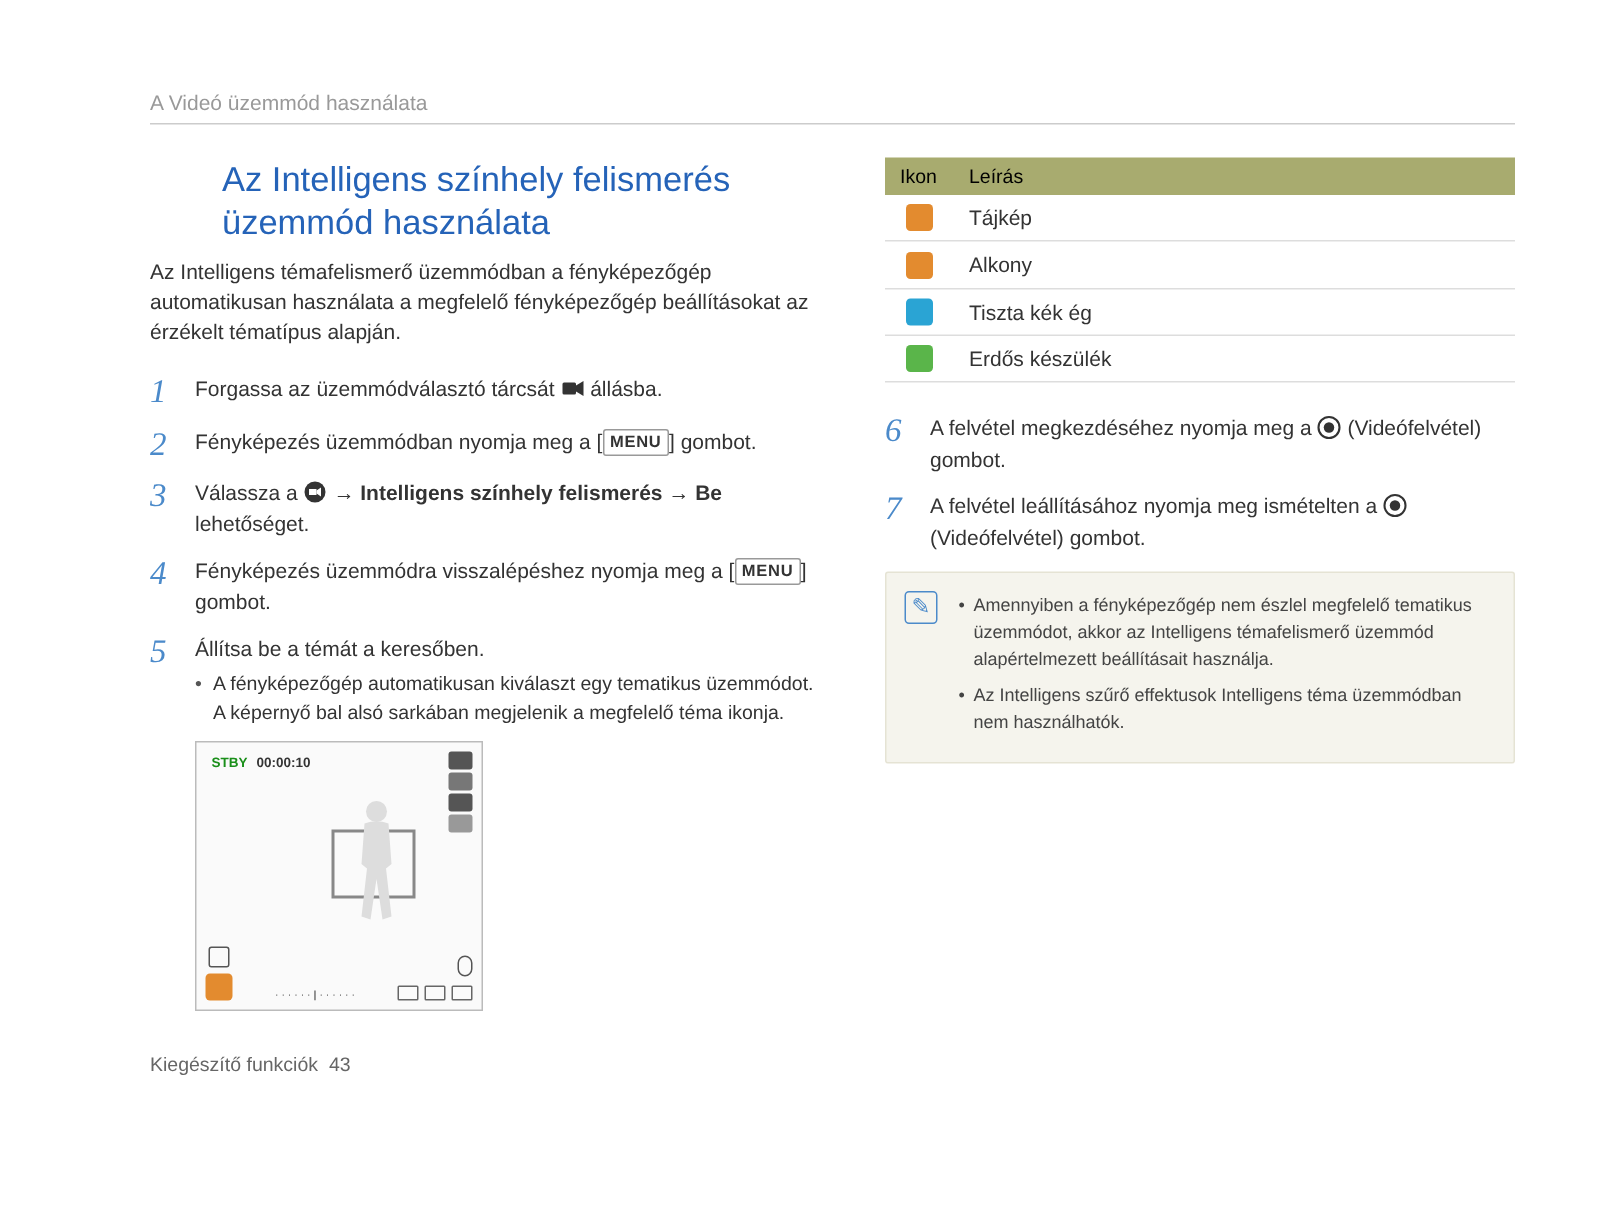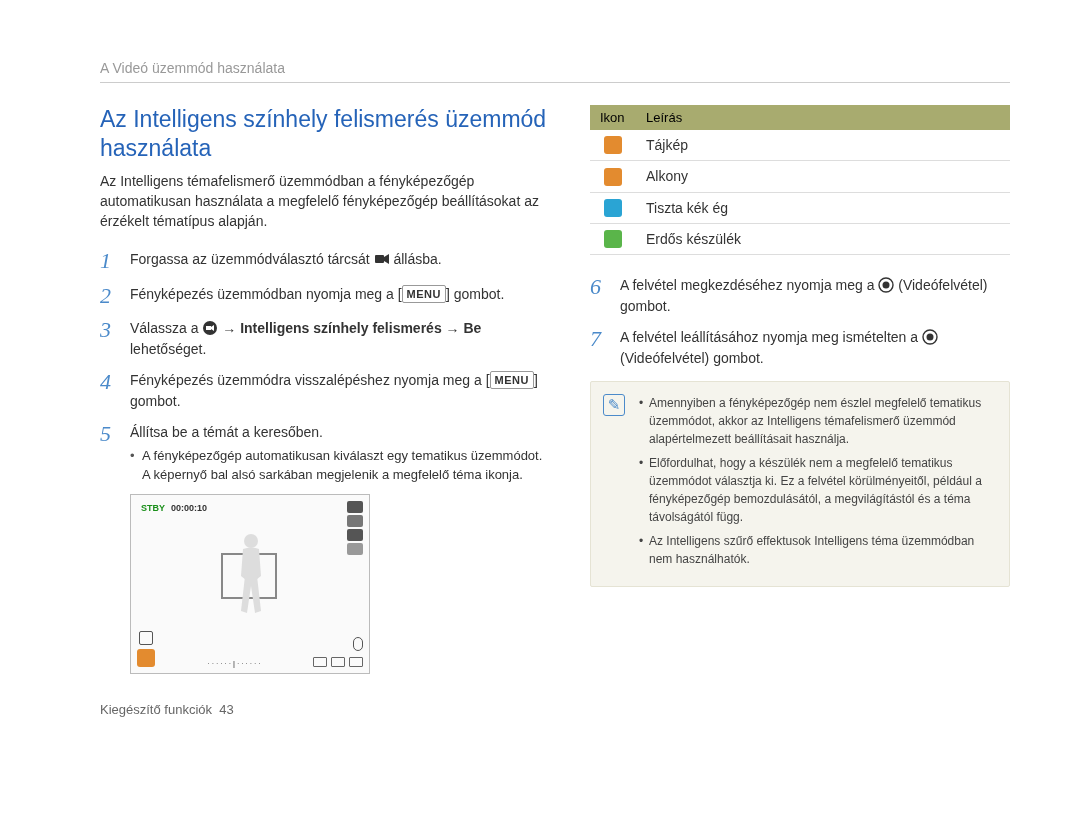--- a/index.html
+++ b/index.html
@@ -29,20 +29,21 @@
     gap: 40px;
   }
   .col-left { flex: 0 0 450px; }
   .col-right { flex: 1; }
   h1 {
     color: #2563b8;
     font-weight: normal;
     font-size: 23px;
     line-height: 1.25;
     margin-bottom: 8px;
+    margin-left: 48px;
   }
   .intro {
     font-size: 14px;
     line-height: 1.45;
     margin-bottom: 18px;
     color: #333;
   }
   ol.steps { list-style: none; padding: 0; }
   ol.steps > li {
     display: flex;
@@ -90,21 +91,21 @@
     position: relative;
   }
   .sub-bullets li::before {
     content: "•";
     position: absolute;
     left: 0;
     color: #555;
   }
   .camera-preview {
     border: 1px solid #bbb;
-    width: 240px;
+    width: 192px;
     height: 180px;
     margin-left: 30px;
     margin-top: 6px;
     position: relative;
     background: #fafafa;
   }
   .preview-top-left {
     position: absolute;
     top: 8px; left: 10px;
     font-size: 9px;
@@ -374,21 +375,20 @@
                 </svg>
               </span><span> (Videófelvétel) gombot.</span>
           </span>
         </li>
       </ol>
 
       <div class="note-box">
         <div class="note-icon">✎</div>
         <ul>
           <li>Amennyiben a fényképezőgép nem észlel megfelelő tematikus üzemmódot, akkor az Intelligens témafelismerő üzemmód alapértelmezett beállításait használja.</li>
-          <li>Előfordulhat, hogy a készülék nem a megfelelő tematikus üzemmódot választja ki. Ez a felvétel körülményeitől, például a fényképezőgép bemozdulásától, a megvilágítástól és a téma távolságától függ.</li>
           <li>Az Intelligens szűrő effektusok Intelligens téma üzemmódban nem használhatók.</li>
         </ul>
       </div>
     </div>
   </div>
 
   <div class="footer">
     <span>Kiegészítő funkciók</span>&nbsp;&nbsp;<span>43</span>
   </div>
 </div>

